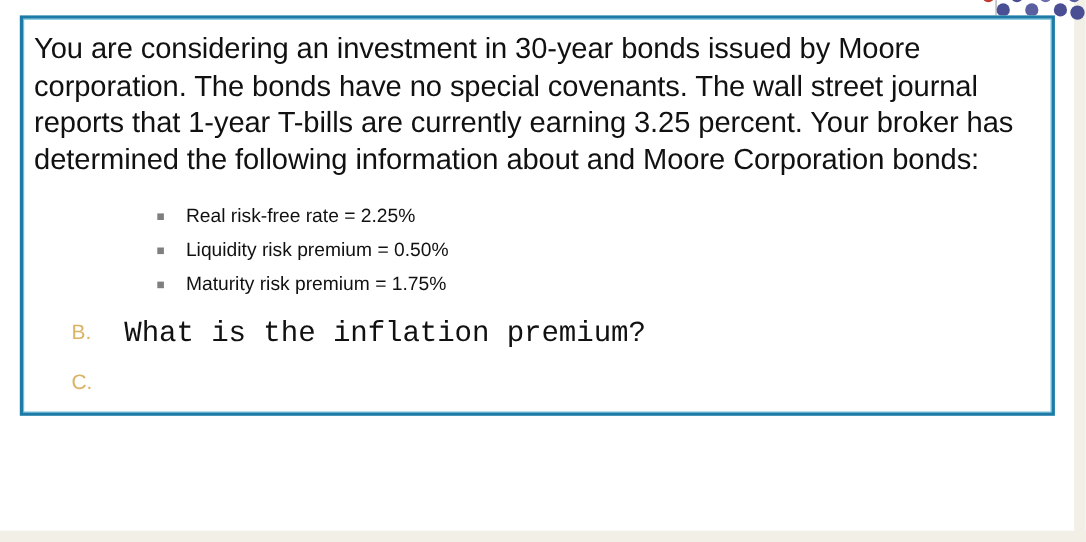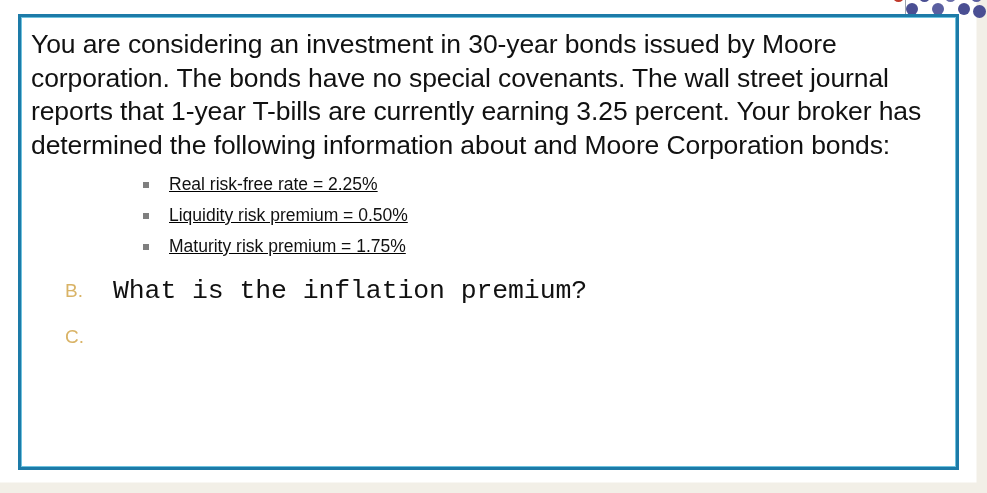--- a/index.html
+++ b/index.html
@@ -55,42 +55,41 @@
     height: 14px;
     background: #9aa3ad;
   }
 
   
   #content-box {
     position: absolute;
     left: 18px;
     top: 14px;
     width: 941px;
-    height: 456px;
+    height: 364px;
     box-sizing: border-box;
     background: #ffffff;
     border: 3px solid #1d7ba8;
     box-shadow: 0 0 0 1px #6ec2de inset;
   }
 
   #body-paragraph {
     margin: 0;
     padding: 11px 16px 0 10px;
     font-size: 26.5px;
     line-height: 33.5px;
     color: #111111;
     letter-spacing: -0.1px;
   }
 
   
   #spec-list {
     list-style: none;
-    margin: 7px 0 0 0;
+    margin: 19px 0 0 0;
     padding: 0 0 0 120px;
-    text-decoration: underline;
   }
   #spec-list li {
     position: relative;
     font-size: 17.5px;
     line-height: 31px;
     color: #111111;
     padding-left: 28px;
   }
   #spec-list li::before {
     content: "";

